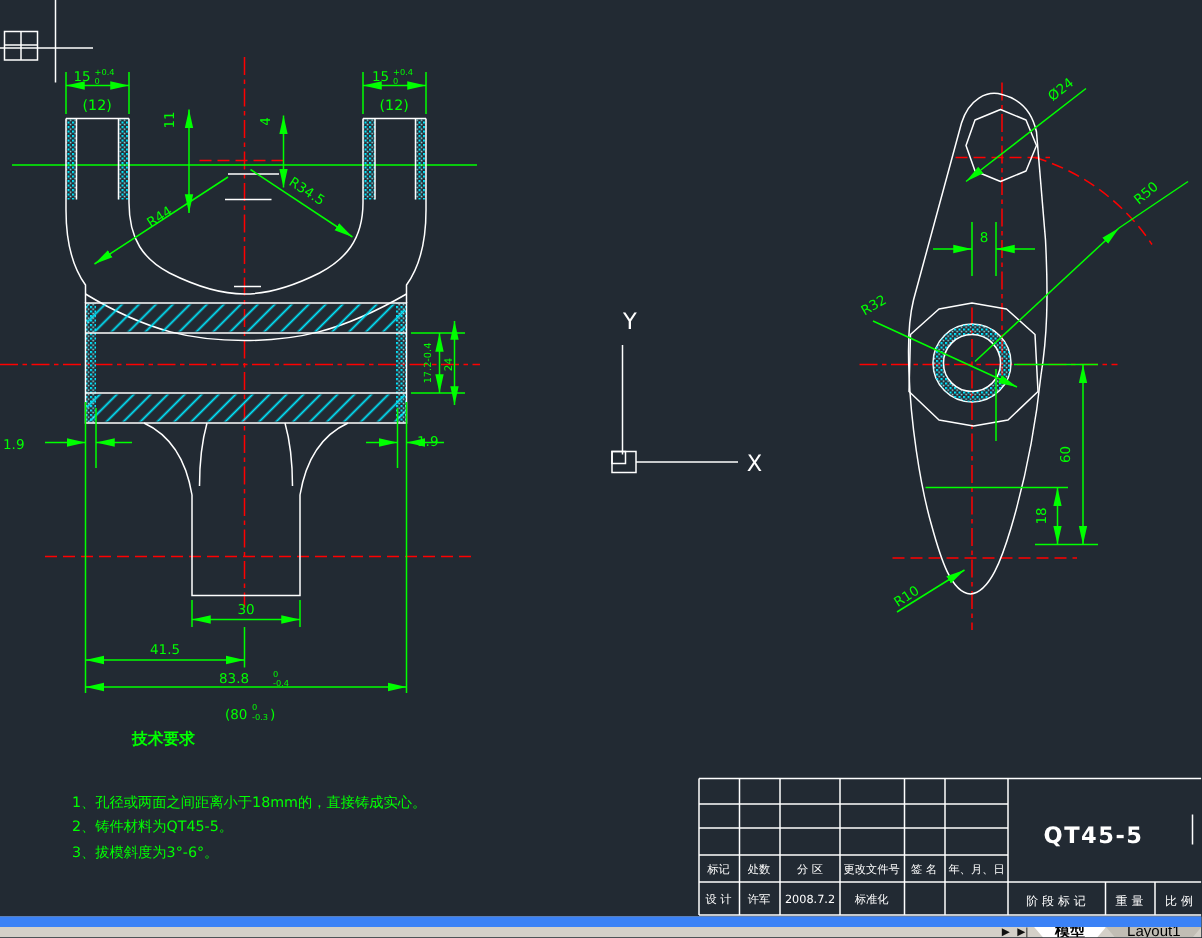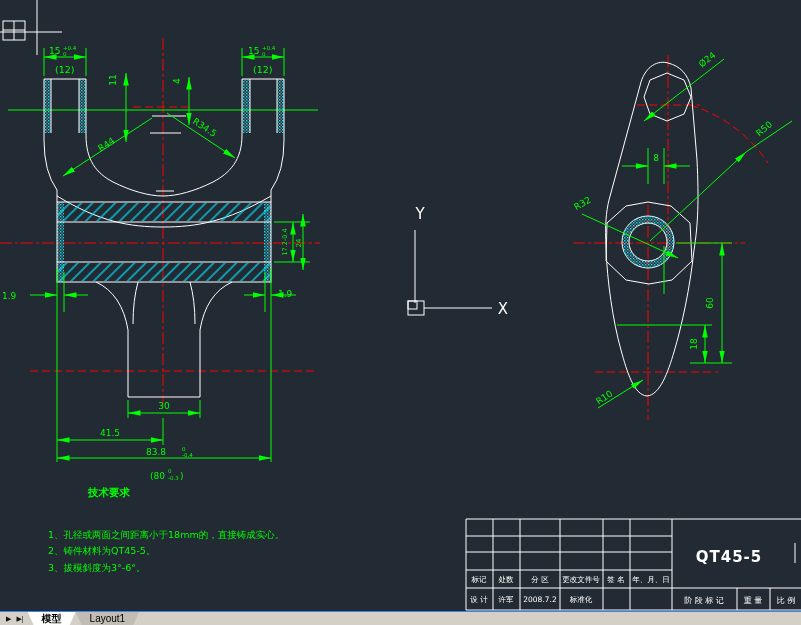--- a/index.html
+++ b/index.html
@@ -8,21 +8,21 @@
   
   .wl{stroke:#ffffff;stroke-width:1;fill:none;}
   .wt{fill:#ffffff;font-family:"DejaVu Sans",sans-serif;}
   .gl{stroke:#00ff00;stroke-width:1;fill:none;}
   .gt{fill:#00ff00;font-family:"DejaVu Sans",sans-serif;}
   .rl{stroke:#ff0000;stroke-width:1;fill:none;}
   .cl-dash{stroke-dasharray:12 3 3 3;}
   .d1{stroke-dasharray:8 4;}
   .tbl{stroke:#ffffff;stroke-width:1;}
   
-  .tabbar{height:14px;background:#d4d0c8;border-top:1px solid #3b82f6;display:flex;align-items:stretch;box-sizing:border-box;}
+  .tabbar{height:14px;background:#d4d0c8;border-top:7px solid #3b82f6;display:flex;align-items:stretch;box-sizing:border-box;justify-content:flex-end;}
   .navbtns{display:flex;align-items:center;padding:0 4px 0 6px;gap:5px;}
   .navbtn{font-size:7px;color:#111;cursor:default;line-height:13px;}
   .tab{display:inline-flex;align-items:center;padding:0 14px;font-size:10px;line-height:13px;
        clip-path:polygon(0 0,100% 0,calc(100% - 6px) 100%,6px 100%);color:#000;}
   .tab.active{background:#ffffff;font-weight:bold;}
   .tab.inactive{background:#c1bdb4;}
 </style>
 </head>
 <body>
 

